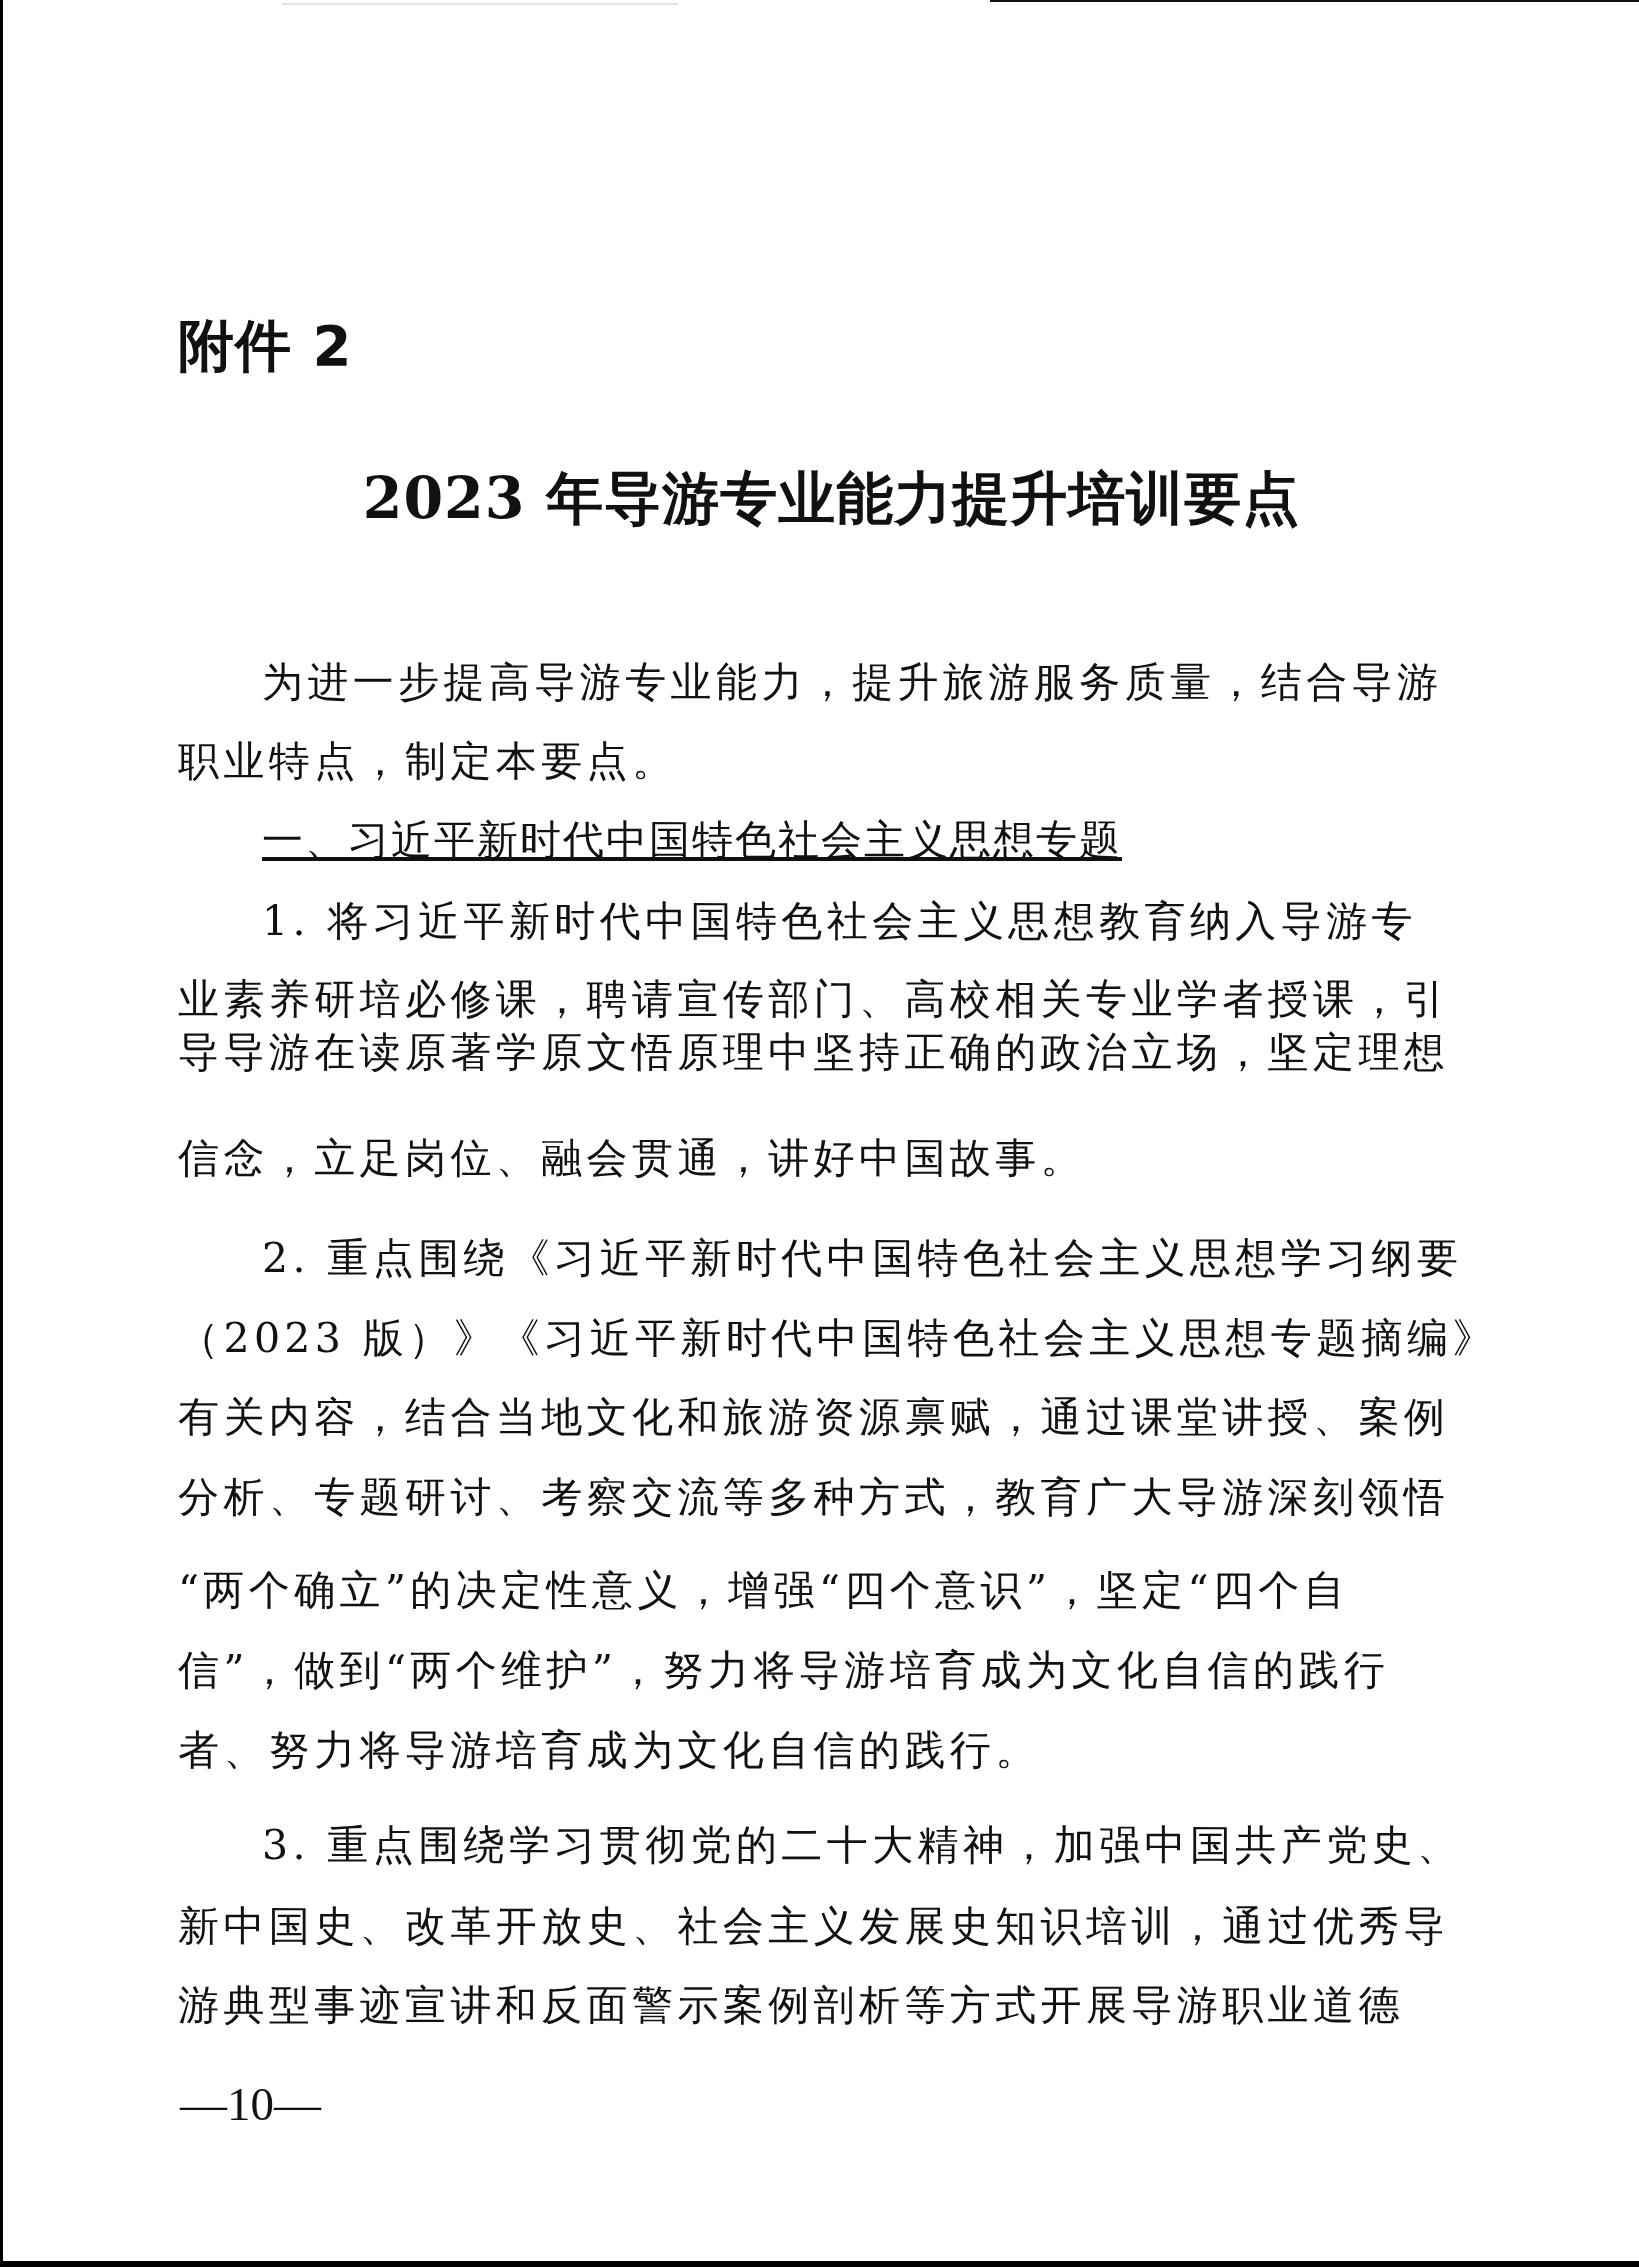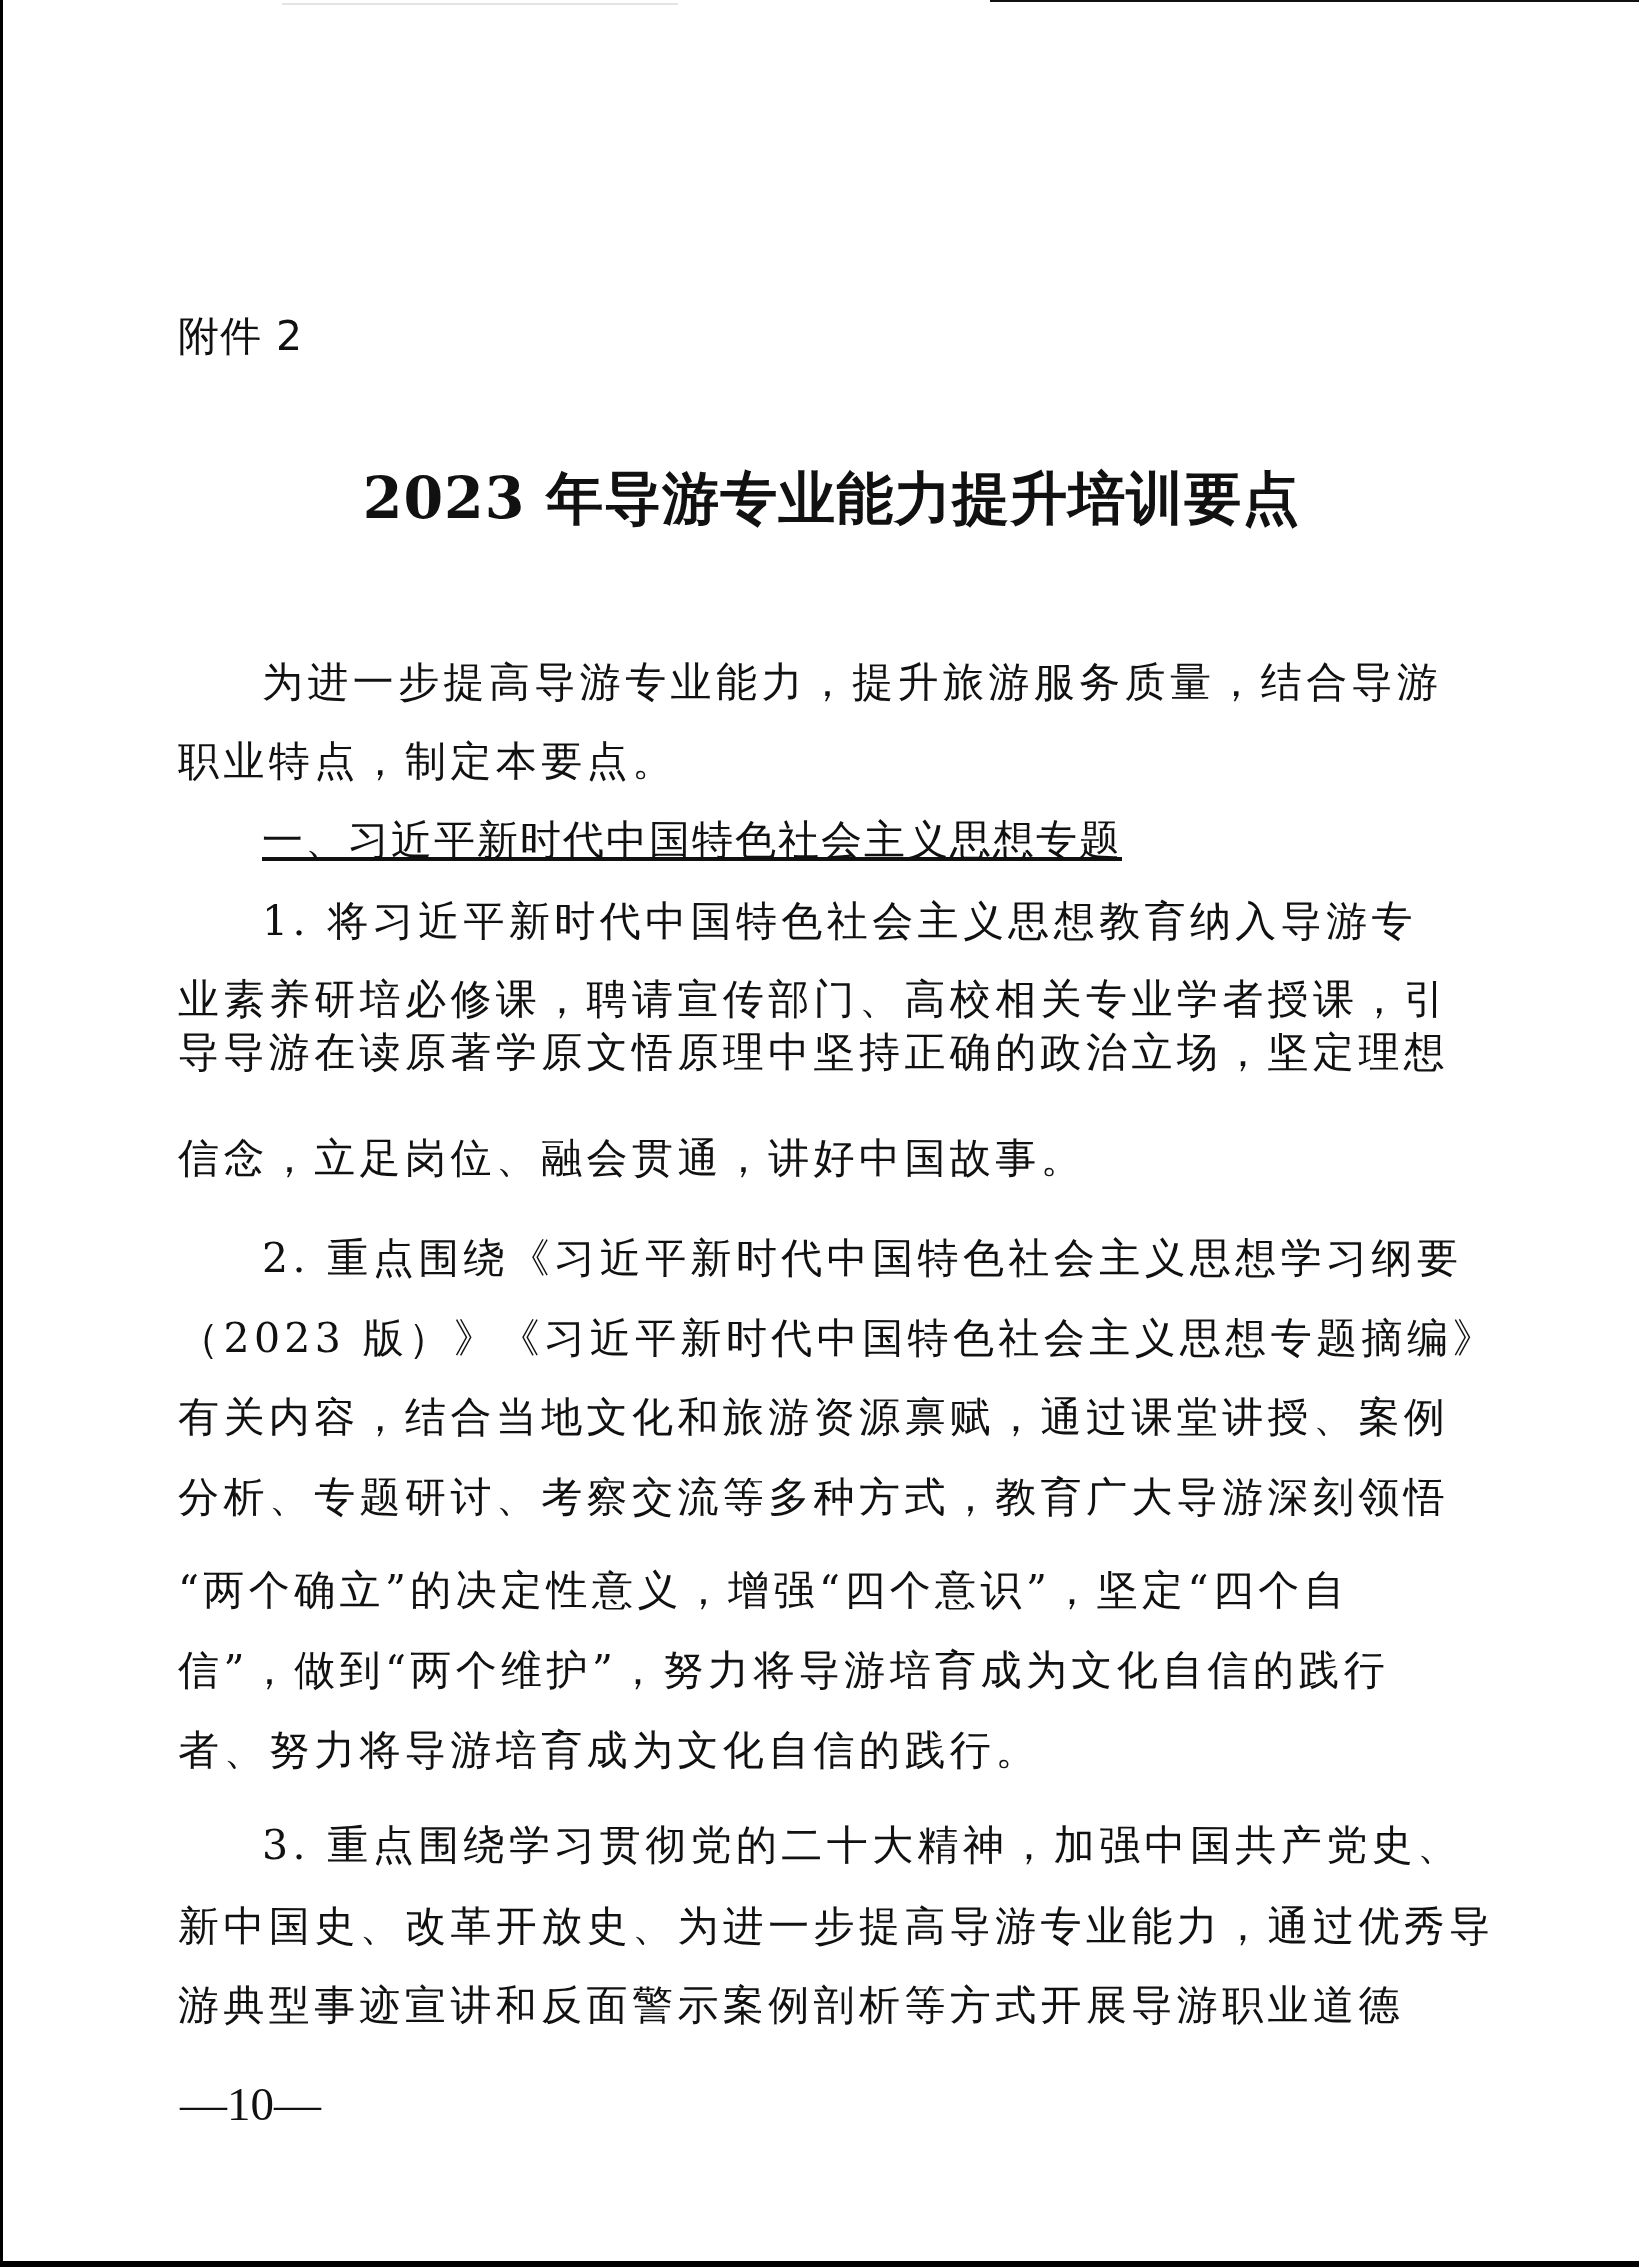--- a/index.html
+++ b/index.html
@@ -45,22 +45,23 @@
     top: 2261px;
     width: 1639px;
     height: 6px;
     background: #000000;
   }
   .attachment-label {
     position: absolute;
     left: 178px;
     top: 309px;
     font-family: "DejaVu Sans", "Liberation Sans", sans-serif;
-    font-size: 41px;
+    font-size: 56px;
     letter-spacing: 1px;
+    font-weight: bold;
   }
   .doc-title {
     position: absolute;
     left: 0;
     width: 1639px;
     top: 461px;
     text-align: center;
     font-family: "DejaVu Serif", "Liberation Serif", serif;
     font-weight: bold;
     font-size: 57px;
@@ -122,18 +123,18 @@
   <div class="line" style="top:1313px;">（2023 版）》《习近平新时代中国特色社会主义思想专题摘编》</div>
   <div class="line" style="top:1392px;">有关内容，结合当地文化和旅游资源禀赋，通过课堂讲授、案例</div>
   <div class="line" style="top:1472px;">分析、专题研讨、考察交流等多种方式，教育广大导游深刻领悟</div>
   <div class="line" style="top:1565px;">“两个确立”的决定性意义，增强“四个意识”，坚定“四个自</div>
   <div class="line" style="top:1645px;">信”，做到“两个维护”，努力将导游培育成为文化自信的践行</div>
   <div class="line" style="top:1725px;">者、努力将导游培育成为文化自信的践行。</div>
 </div>
 
 <div>
   <div class="line indent" style="top:1820px;">3. 重点围绕学习贯彻党的二十大精神，加强中国共产党史、</div>
-  <div class="line" style="top:1901px;">新中国史、改革开放史、为进一步提高导游专业能力，通过优秀导</div>
+  <div class="line" style="top:1901px;">新中国史、改革开放史、社会主义发展史知识培训，通过优秀导</div>
   <div class="line" style="top:1980px;">游典型事迹宣讲和反面警示案例剖析等方式开展导游职业道德</div>
 </div>
 
 <div class="page-number">—10—</div>
 
 
 </body></html>

